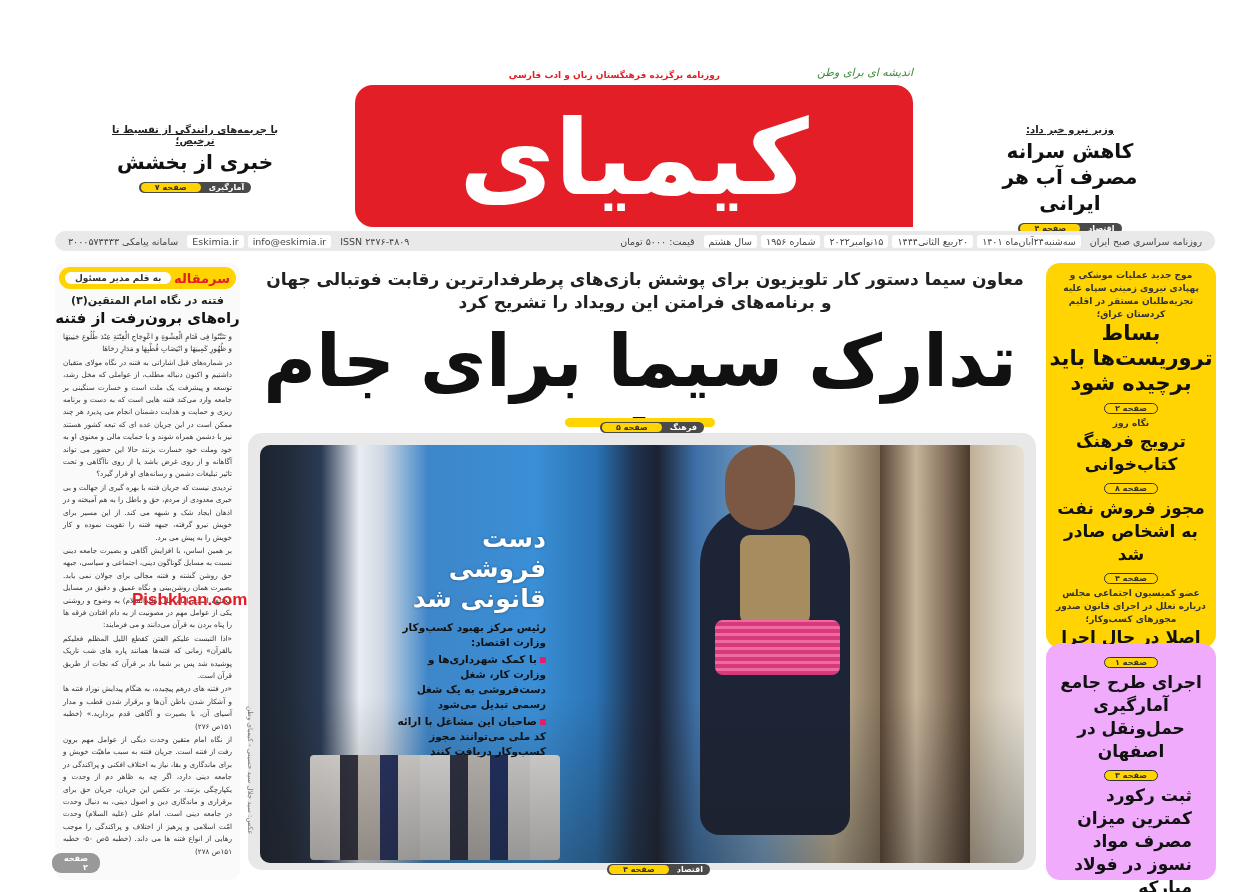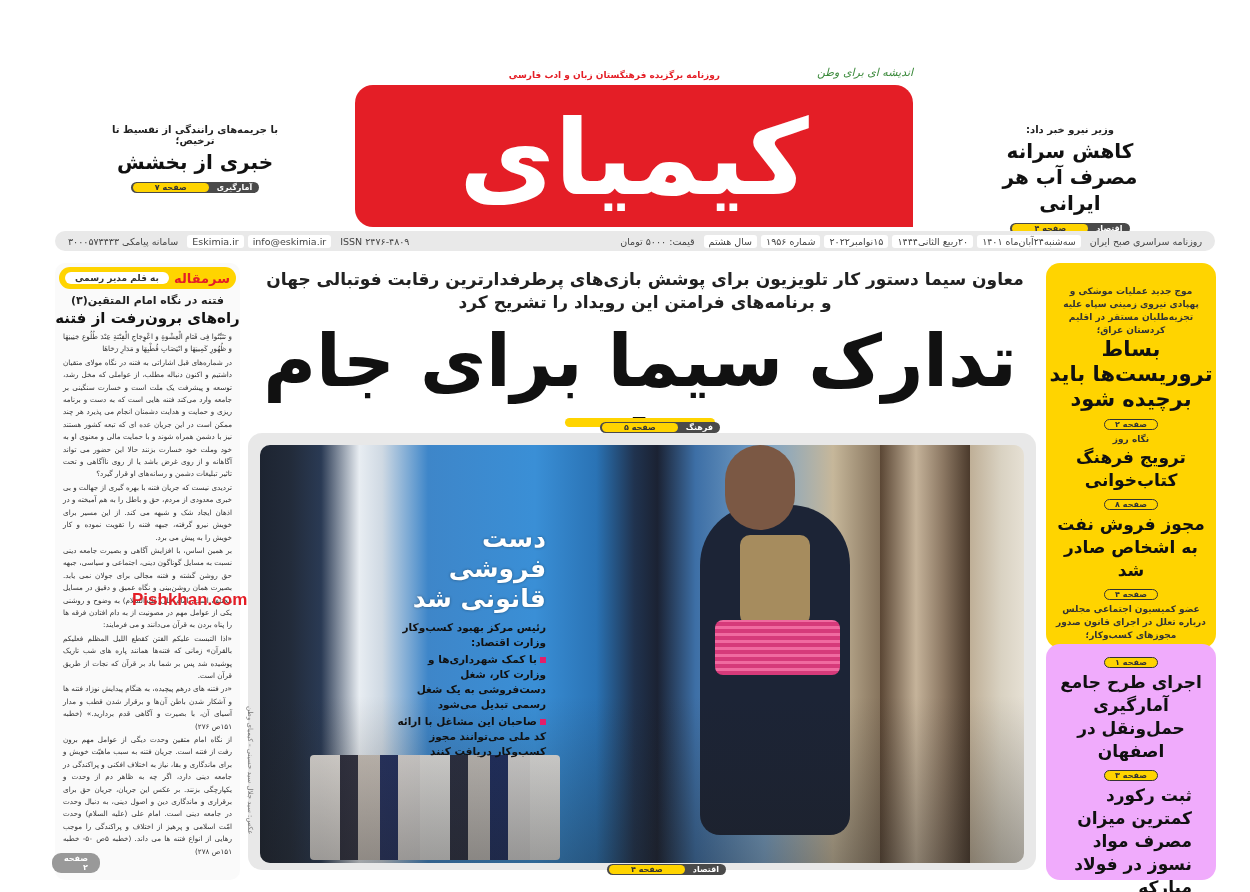--- a/index.html
+++ b/index.html
@@ -25,29 +25,29 @@
     font-size: 9px; font-weight: bold; color: #e41e26;
   }
   .tagline {
     left: 810px; top: 66px; width: 110px; text-align: center;
     font-family: "DejaVu Serif", serif; font-style: italic;
     font-size: 11px; color: #3c8a3c;
   }
 
   
   .teaser { text-align: center; }
-  .teaser .kicker { font-size: 10px; color: #222; font-weight: bold; margin-bottom: 3px; }
+  .teaser .kicker { font-size: 10px; color: #222; font-weight: bold; margin-bottom: 3px; text-decoration: underline; }
   .teaser .head { font-size: 20px; font-weight: bold; line-height: 26px; color: #111; }
   .pill {
     display: inline-flex; align-items: center; direction: rtl;
     background: #4a4a4a; border-radius: 10px; padding: 1px 2px 1px 2px;
     font-size: 8px; font-weight: bold; color: #fff; gap: 3px; margin-top: 4px;
   }
   .pill .sec { padding: 0 5px; color: #fff; }
-  .pill .pg { background: #ffd400; color: #333; border-radius: 8px; padding: 0 22px; }
+  .pill .pg { background: #ffd400; color: #333; border-radius: 8px; padding: 0 14px; }
   .pill-y {
     display: inline-block; background: #ffd400; border: 1.5px solid #333; border-radius: 9px;
     font-size: 8px; font-weight: bold; color: #333; padding: 0 10px; margin: 3px 0;
   }
   .pill-g {
     display: inline-block; background: #999; border-radius: 9px;
     font-size: 8px; font-weight: bold; color: #fff; padding: 1px 12px;
   }
 
   
@@ -126,21 +126,21 @@
   .photo-text .b .sq { display:inline-block; width:6px; height:6px; background:#e41e6a; margin-left:3px; }
   .credit {
     left: 240px; top: 680px; width: 14px; height: 180px;
     writing-mode: vertical-rl; font-size: 7px; color: #777; text-align: center;
   }
   .photo-pill { left: 607px; top: 857px; }
 
   
   .right-yellow {
     left: 1046px; top: 263px; width: 170px; height: 385px;
-    background: #ffd400; border-radius: 14px; text-align: center; padding-top: 22px;
+    background: #ffd400; border-radius: 14px; text-align: center; padding-top: 6px;
   }
   .right-gray {
     left: 1046px; top: 644px; width: 170px; height: 236px;
     background: #f0abfc; border-radius: 14px; text-align: center; padding-top: 6px;
   }
   .rb-kicker { font-size: 9px; font-weight: bold; color: #333; line-height: 13px; }
   .rb-head { font-size: 17px; font-weight: bold; color: #111; line-height: 23px; }
   .rb-head.big { font-size: 21px; line-height: 25px; }
 </style>
 </head>
@@ -185,21 +185,21 @@
     <span class="cell plain">ISSN ۲۴۷۶-۴۸۰۹</span>
     <span class="cell">info@eskimia.ir</span>
     <span class="cell">Eskimia.ir</span>
     <span class="cell plain">سامانه پیامکی ۳۰۰۰۵۷۳۴۳۳</span>
   </div>
 </div>
 
 <div class="abs editorial">
   <div class="ed-header">
     <span class="lbl">سرمقاله</span>
-    <span class="auth">به قلم مدیر رسمی</span>
+    <span class="auth">به قلم مدیر مسئول</span>
   </div>
   <div class="ed-kicker">فتنه در نگاه امام المتقین(۳)</div>
   <div class="ed-title">راه‌های برون‌رفت از فتنه</div>
   <div class="ed-body">
     <p>وَ تَثَبَّتُوا فِی قَتَامِ الْعِشْوَةِ وَ اعْوِجَاجِ الْفِتْنَةِ عِنْدَ طُلُوعِ جَنِینِهَا وَ ظُهُورِ کَمِینِهَا وَ انْتِصَابِ قُطْبِهَا وَ مَدَارِ رَحَاهَا</p>
     <p>در شماره‌های قبل اشاراتی به فتنه در نگاه مولای متقیان داشتیم و اکنون دنباله مطلب، از عواملی که مخل رشد، توسعه و پیشرفت یک ملت است و خسارت سنگینی بر جامعه وارد می‌کند فتنه هایی است که به دست و برنامه ریزی و حمایت و هدایت دشمنان انجام می پذیرد هر چند ممکن است در این جریان عده ای که تبعه کشور هستند نیز با دشمن همراه شوند و با حمایت مالی و معنوی او به خود وملت خود خسارت بزنند حالا این حضور می تواند آگاهانه و از روی غرض باشد یا از روی ناآگاهی و تحت تاثیر تبلیغات دشمن و رسانه‌های او قرار گیرد؟</p>
     <p>تردیدی نیست که جریان فتنه با بهره گیری از جهالت و بی خبری معدودی از مردم، حق و باطل را به هم آمیخته و در اذهان ایجاد شک و شبهه می کند. از این مسیر برای خویش نیرو گرفته، جبهه فتنه را تقویت نموده و کار خویش را به پیش می برد.</p>
     <p>بر همین اساس، با افزایش آگاهی و بصیرت جامعه دینی نسبت به مسایل گوناگون دینی، اجتماعی و سیاسی، جبهه حق روشن گشته و فتنه مجالی برای جولان نمی یابد. بصیرت همان روشن‌بینی و نگاه عمیق و دقیق در مسایل مختلف است. امام علی(علیه‌السلام) به وضوح و روشنی یکی از عوامل مهم در مصونیت از به دام افتادن فرقه ها را پناه بردن به قرآن می‌دانند و می فرمایند:</p>
     <p>«اذا التبست علیکم الفتن کقطع اللیل المظلم فعلیکم بالقرآن» زمانی که فتنه‌ها همانند پاره های شب تاریک پوشیده شد پس بر شما باد بر قرآن که نجات از طریق قرآن است.</p>
     <p>«در فتنه های درهم پیچیده، به هنگام پیدایش نوزاد فتنه ها و آشکار شدن باطن آن‌ها و برقرار شدن قطب و مدار آسیای آن، با بصیرت و آگاهی قدم بردارید.» (خطبه ۱۵۱ص ۲۷۶)</p>

